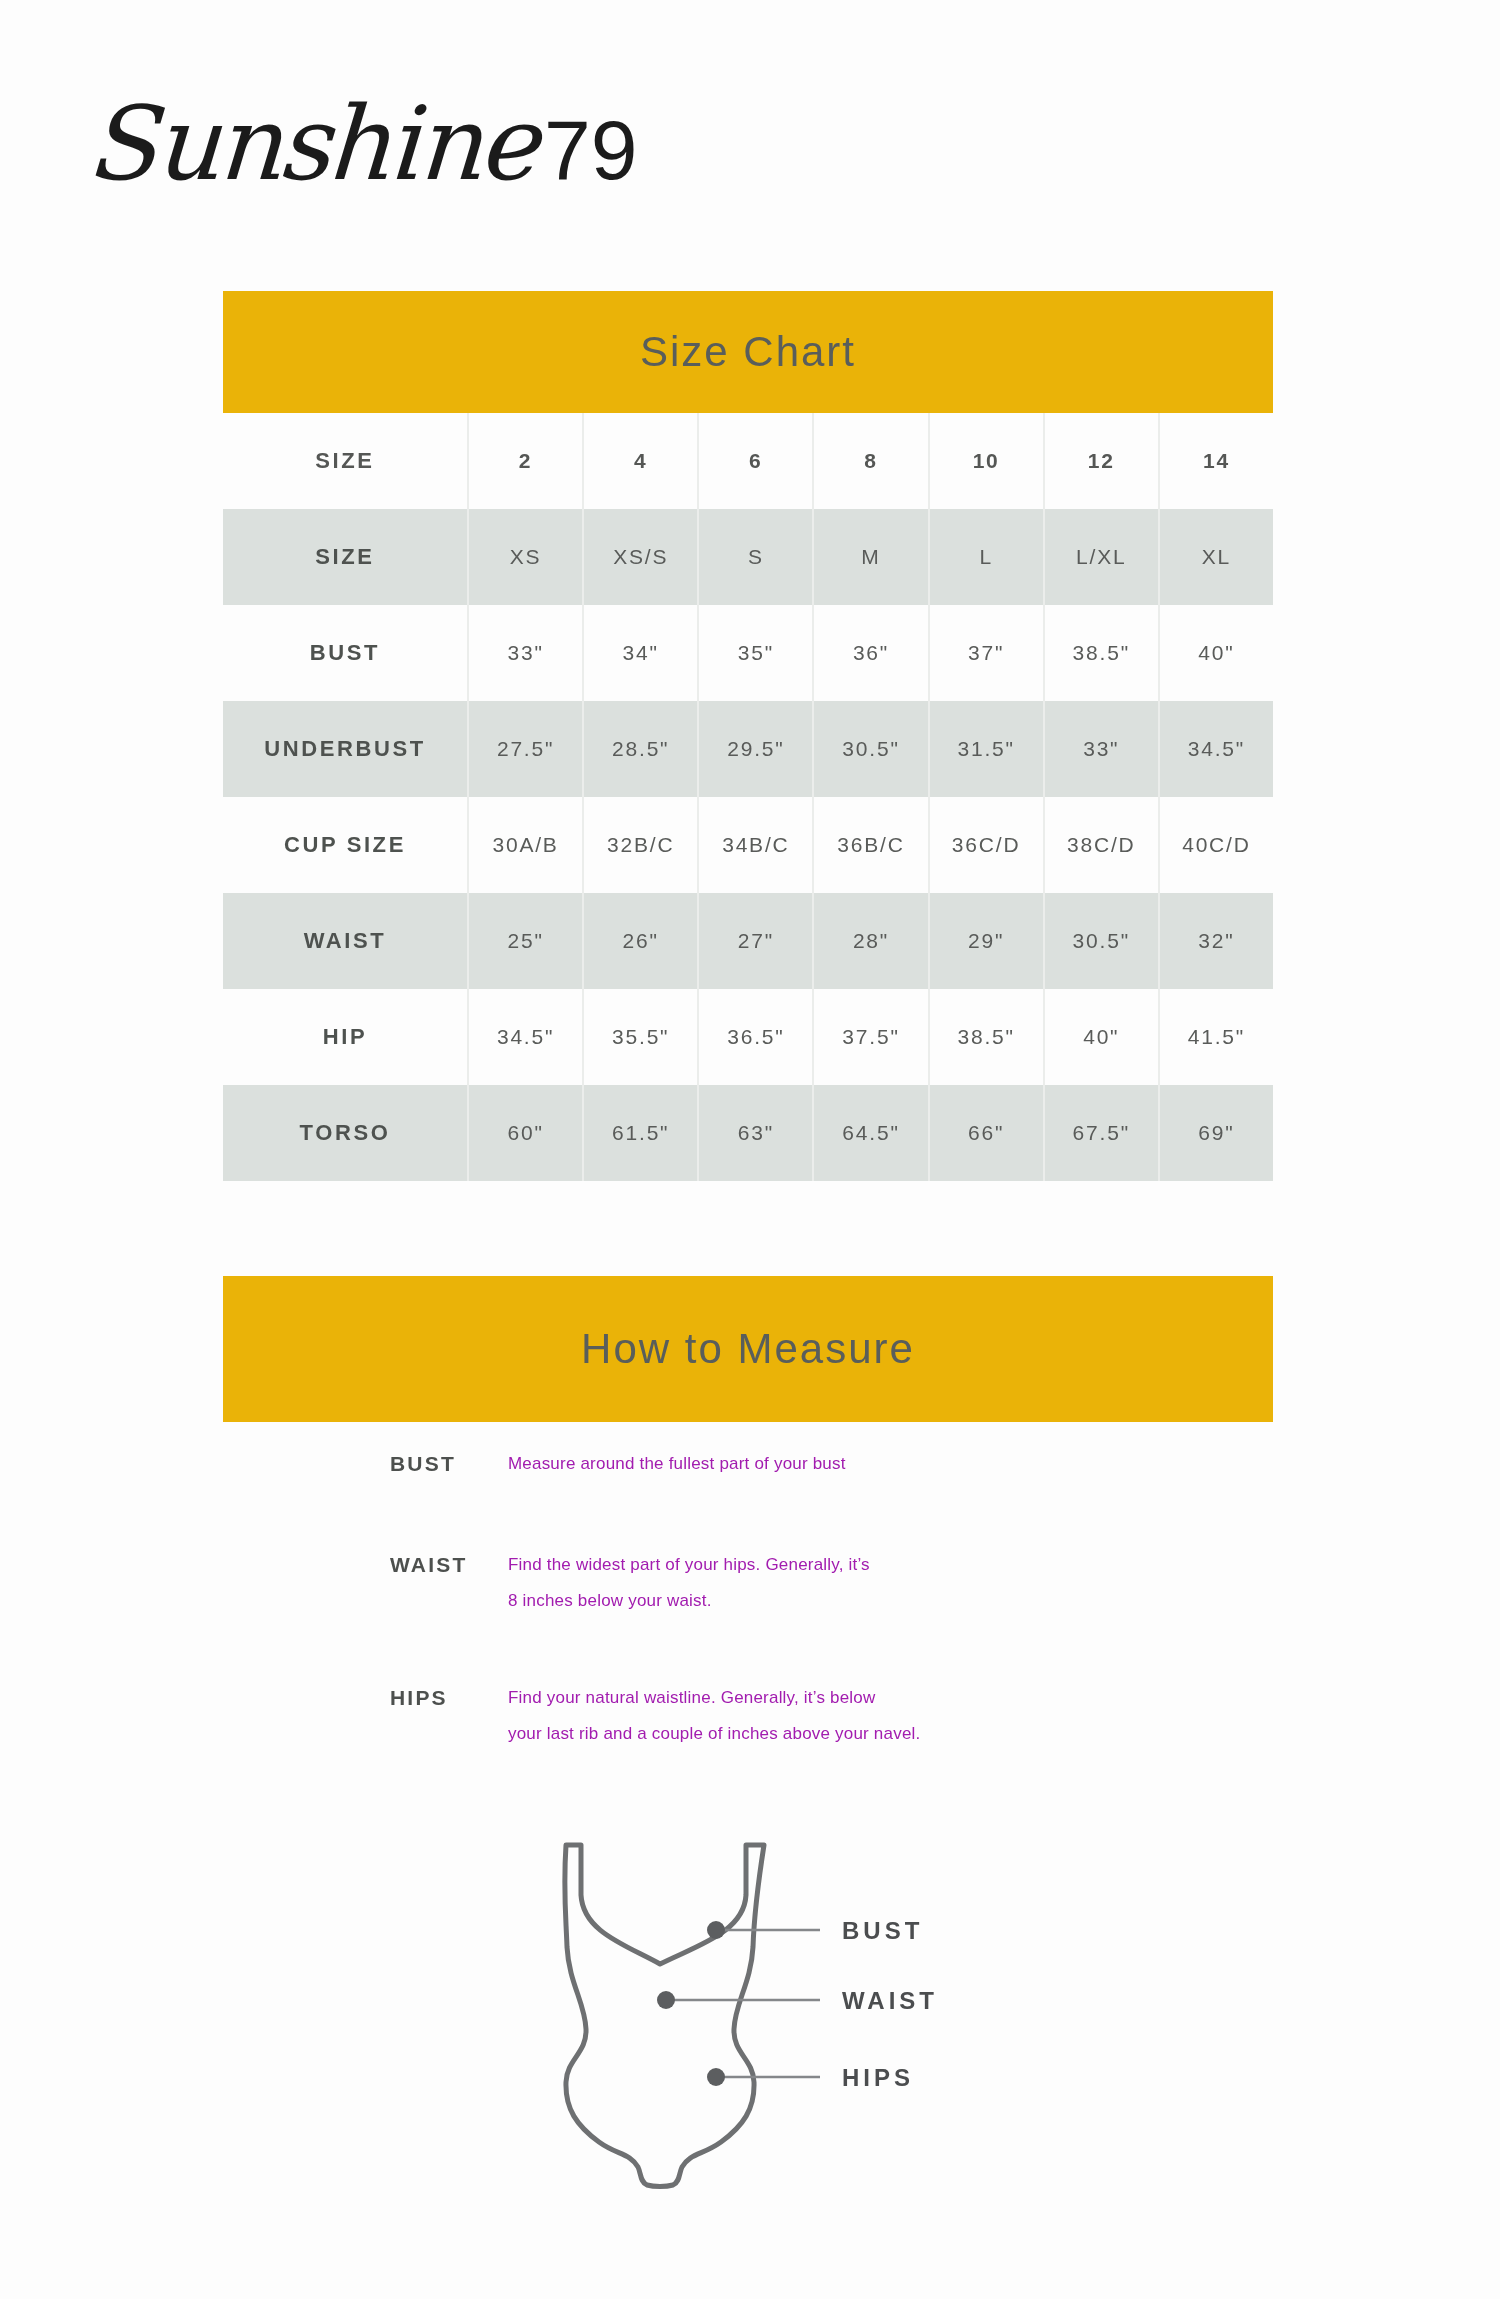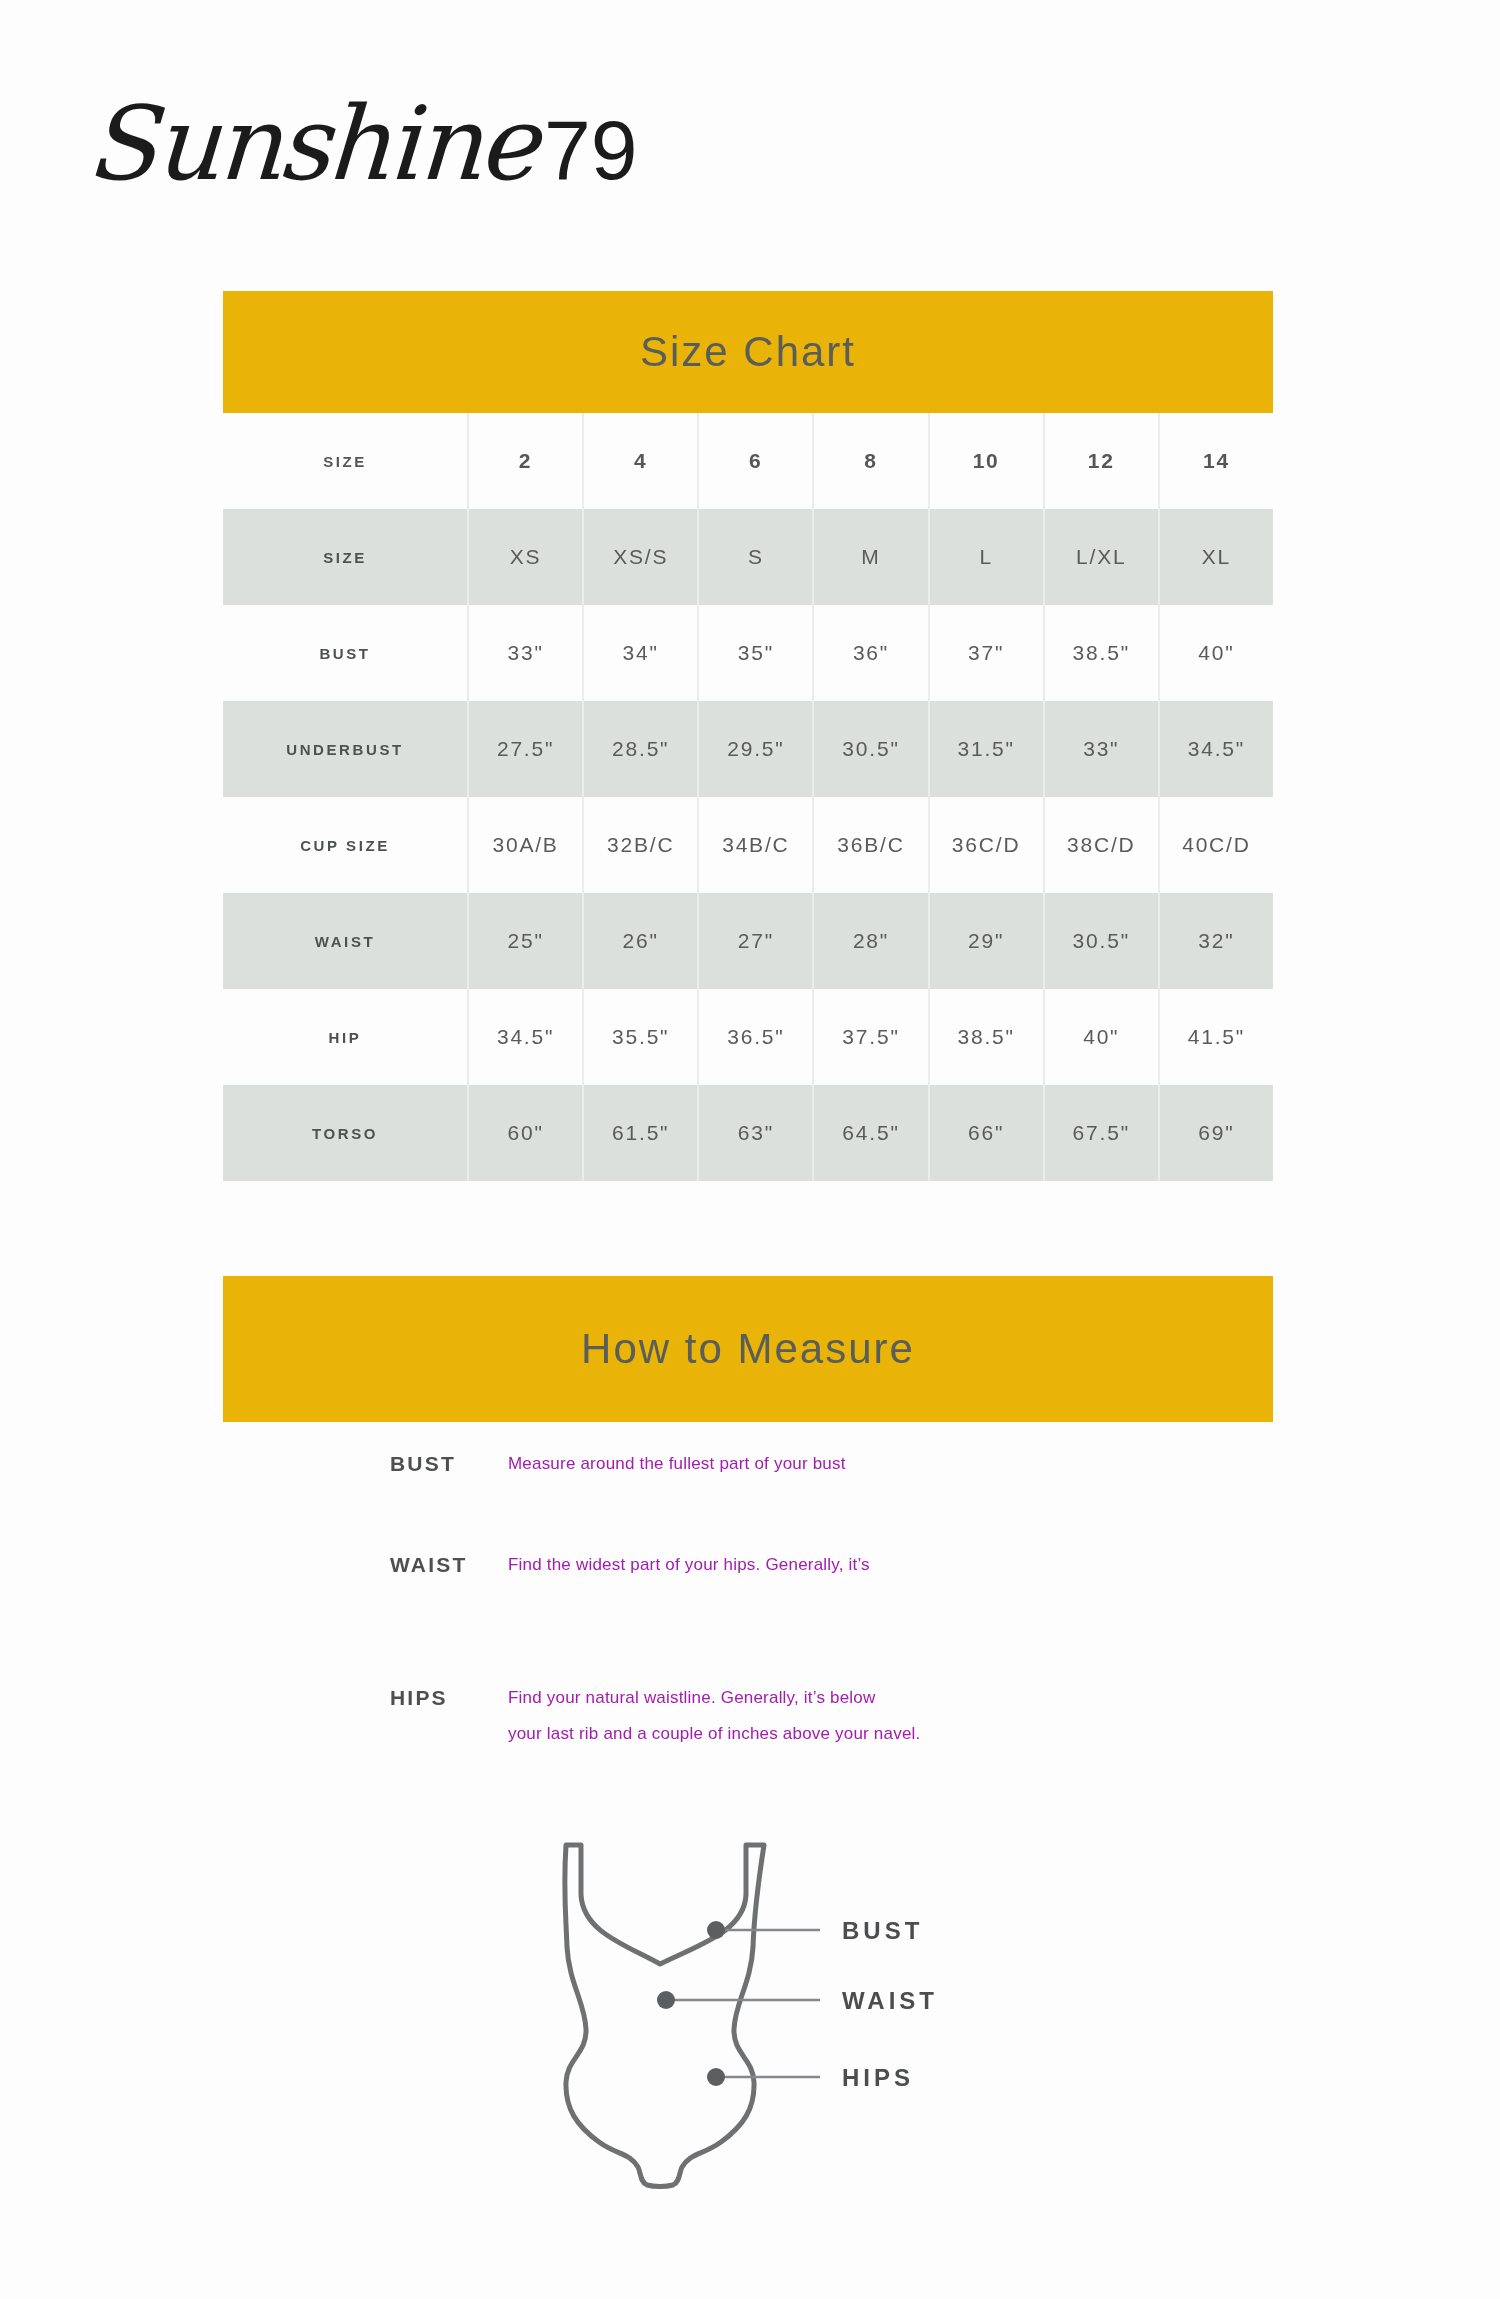--- a/index.html
+++ b/index.html
@@ -40,21 +40,21 @@
   .trow{display:grid;grid-template-columns:244px repeat(7,1fr);height:96px;}
   .trow.shaded{background:#dbe0dd;}
   .cell{
     display:flex;align-items:center;justify-content:center;
     font-size:21px;color:#595b59;letter-spacing:1.8px;
     border-left:2px solid #ebedeb;
     white-space:nowrap;
   }
   .cell.label{
     border-left:none;
-    font-weight:bold;color:#4e524f;letter-spacing:2.6px;font-size:15px;
+    font-weight:bold;color:#4e524f;letter-spacing:2.6px;font-size:22px;
   }
   .trow.bold-values .cell{font-weight:bold;color:#555755;}
 
   
   .htm-band{position:absolute;left:223px;top:1276px;width:1050px;height:146px;}
   .measure-item{position:absolute;display:flex;align-items:flex-start;}
   .measure-item .mlabel{
     width:118px;flex:0 0 118px;
     font-weight:bold;font-size:21px;letter-spacing:2.2px;color:#4d504e;
     line-height:36px;
@@ -182,20 +182,21 @@
     <div class="mlabel">BUST</div>
     <div class="mdesc">
       <div>Measure around the fullest part of your bust</div>
     </div>
   </div>
 
   <div class="measure-item mi-waist">
     <div class="mlabel">WAIST</div>
     <div class="mdesc">
       <div>Find the widest part of your hips. Generally, it’s</div>
+      <div>8 inches below your waist.</div>
     </div>
   </div>
 
   <div class="measure-item mi-hips">
     <div class="mlabel">HIPS</div>
     <div class="mdesc">
       <div>Find your natural waistline. Generally, it’s below</div>
       <div>your last rib and a couple of inches above your navel.</div>
     </div>
   </div>

